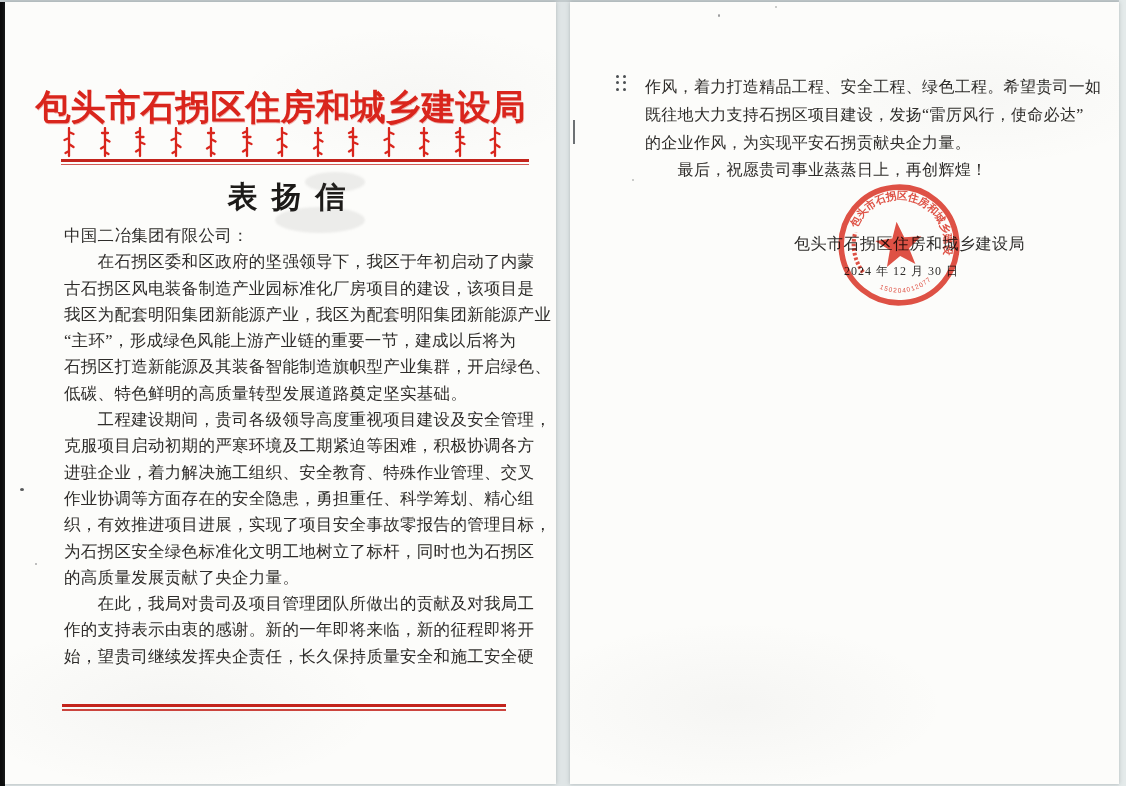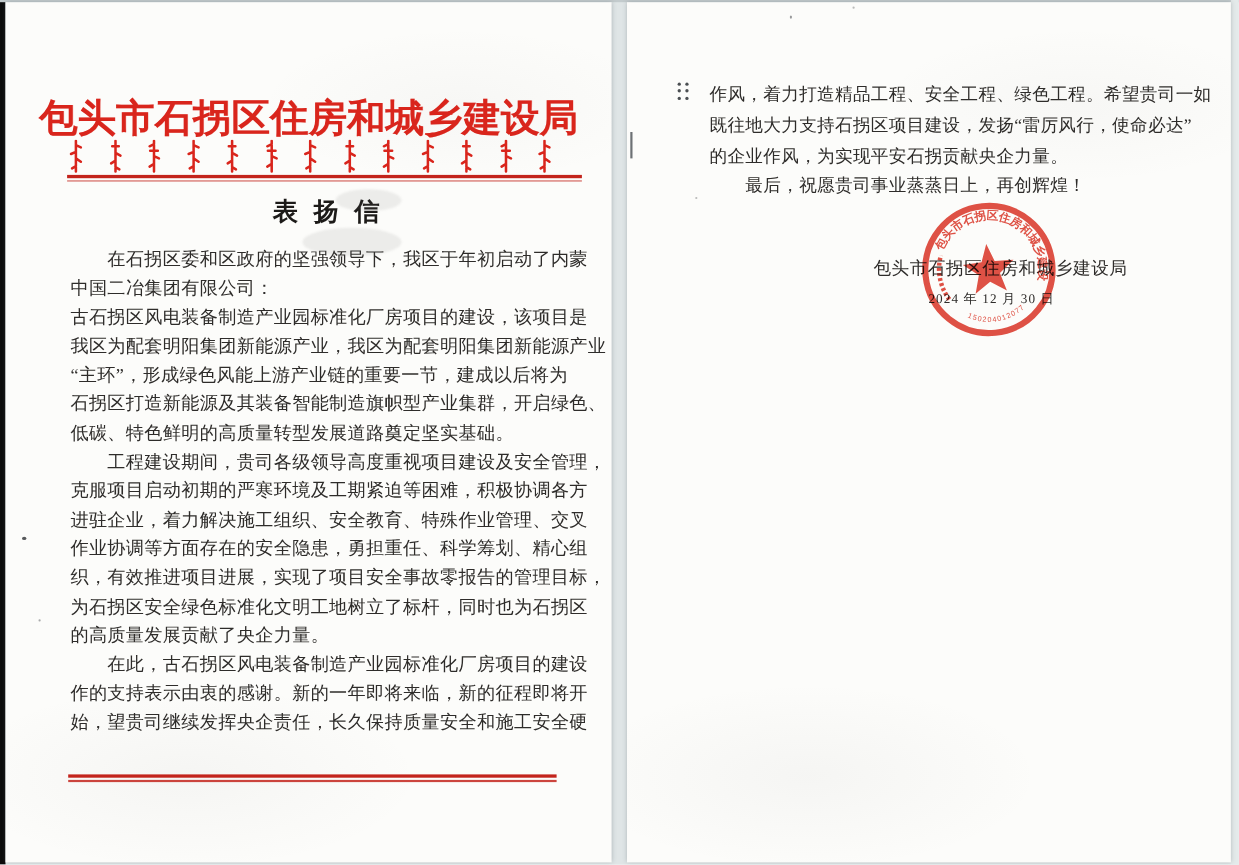--- a/index.html
+++ b/index.html
@@ -38,22 +38,22 @@
     position:absolute; top:125px; left:58px; right:54px; height:32px;
     display:flex; justify-content:space-between; align-items:flex-start;
   }
   .lp-mongolian svg { display:block; }
   .lp-redline {
     position:absolute; top:157px; left:56px; width:468px; height:6px;
     border-top:3px solid var(--red_line, #c3241c);
     border-bottom:1px solid rgba(195,36,28,0.75);
   }
   .lp-title {
-    position:absolute; top:175px; left:16px; width:100%;
-    text-align:center; font-size:23px; font-weight:bold;
+    position:absolute; top:175px; left:6px; width:100%;
+    text-align:center; font-size:30px; font-weight:bold;
     letter-spacing:14px; text-indent:14px; color:#1c1a18;
   }
   .lp-body {
     position:absolute; top:221px; left:59px; width:482px;
     font-size:16.5px; line-height:26.3px; white-space:nowrap;
   }
   .rp-body {
     position:absolute; top:71px; left:75px; width:460px;
     font-size:16px; line-height:27.8px; white-space:nowrap;
   }
@@ -140,35 +140,35 @@
       <svg width="13" height="31" viewBox="0 0 13 31">
         <path d="M6 1 v28 M6 5 l4.5 2 M6 11 l-4.5 2 M6 17 l4.5 3 M6 24 l-3.5 2" fill="none" stroke="#d9251c" stroke-width="2.3" stroke-linecap="round"></path>
       </svg>
     </div>
 
   <div class="lp-redline"></div>
 
   <div class="lp-title">表扬信</div>
 
   <div class="lp-body">
+      <div class="tline">中国二冶集团有限公司：</div>
       <div class="tline">　　在石拐区委和区政府的坚强领导下，我区于年初启动了内蒙</div>
-      <div class="tline">中国二冶集团有限公司：</div>
       <div class="tline">古石拐区风电装备制造产业园标准化厂房项目的建设，该项目是</div>
       <div class="tline">我区为配套明阳集团新能源产业，我区为配套明阳集团新能源产业</div>
       <div class="tline">“主环”，形成绿色风能上游产业链的重要一节，建成以后将为</div>
       <div class="tline">石拐区打造新能源及其装备智能制造旗帜型产业集群，开启绿色、</div>
       <div class="tline">低碳、特色鲜明的高质量转型发展道路奠定坚实基础。</div>
       <div class="tline">　　工程建设期间，贵司各级领导高度重视项目建设及安全管理，</div>
       <div class="tline">克服项目启动初期的严寒环境及工期紧迫等困难，积极协调各方</div>
       <div class="tline">进驻企业，着力解决施工组织、安全教育、特殊作业管理、交叉</div>
       <div class="tline">作业协调等方面存在的安全隐患，勇担重任、科学筹划、精心组</div>
       <div class="tline">织，有效推进项目进展，实现了项目安全事故零报告的管理目标，</div>
       <div class="tline">为石拐区安全绿色标准化文明工地树立了标杆，同时也为石拐区</div>
       <div class="tline">的高质量发展贡献了央企力量。</div>
-      <div class="tline">　　在此，古石拐区风电装备制造产业园标准化厂房项目的建设</div>
+      <div class="tline">　　在此，我局对贵司及项目管理团队所做出的贡献及对我局工</div>
       <div class="tline">作的支持表示由衷的感谢。新的一年即将来临，新的征程即将开</div>
       <div class="tline">始，望贵司继续发挥央企责任，长久保持质量安全和施工安全硬</div>
     </div>
 
   <div class="lp-footerline"></div>
 
   <div class="smudge" style="left:270px; top:205px; width:90px; height:26px;"></div>
   <div class="smudge" style="left:300px; top:170px; width:60px; height:20px;"></div>
   <div class="speck" style="left:15px; top:486px; width:4px; height:3px;"></div>
   <div class="speck" style="left:30px; top:561px; width:2px; height:2px; opacity:.5;"></div>

